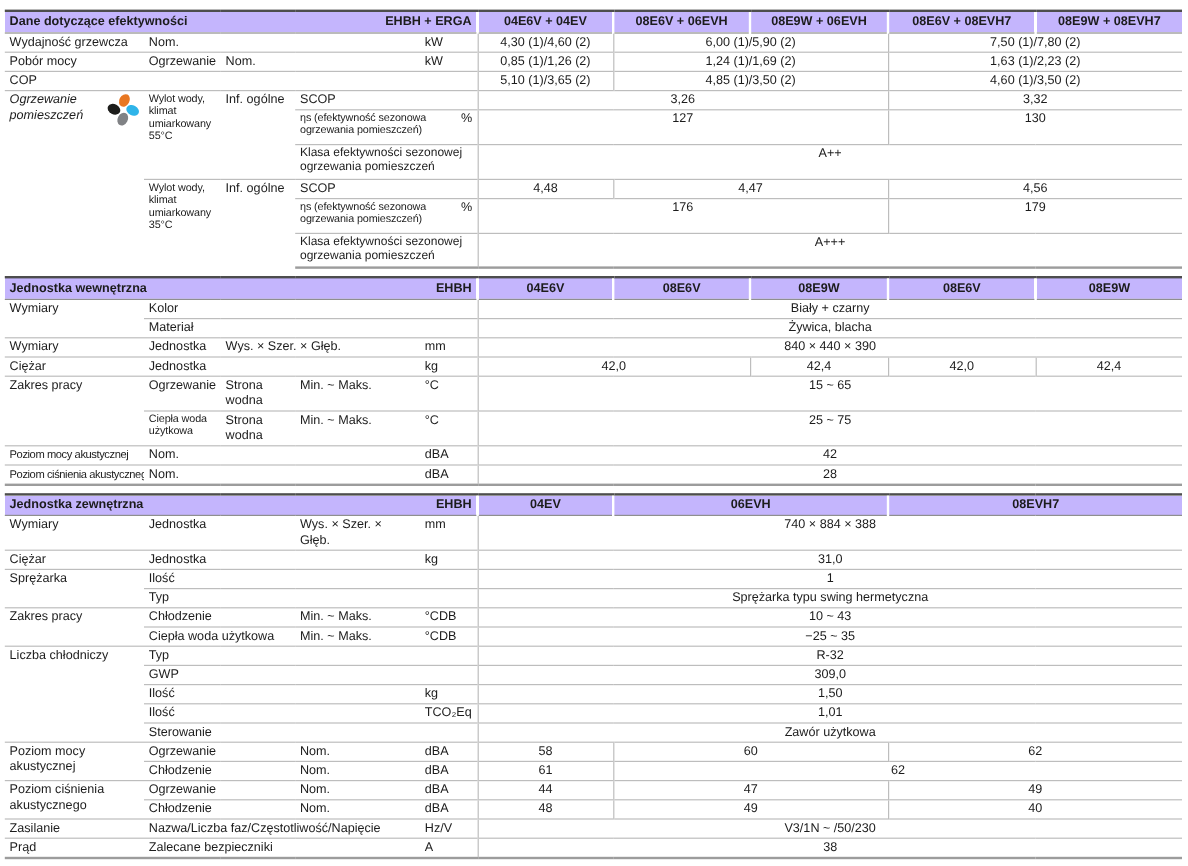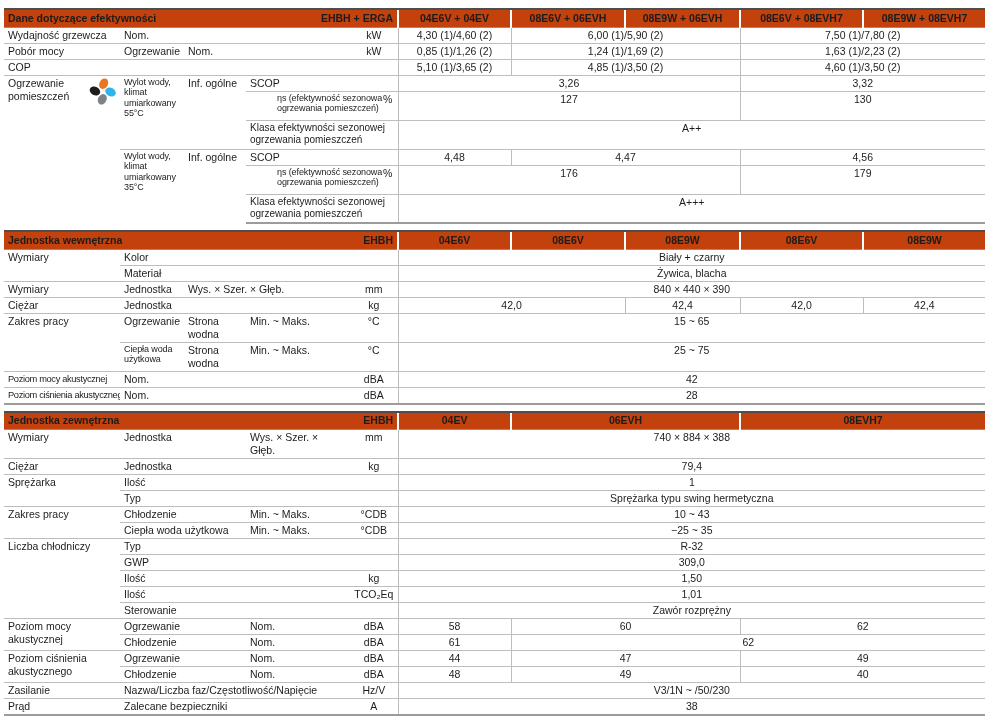--- a/index.html
+++ b/index.html
@@ -14,34 +14,34 @@
     margin-bottom: 6px;
   }
   td, th {
     border-top: 1px solid #bdbdbd;
     padding: 1px 4px; vertical-align: top;
     font-size: 10.5px; line-height: 13px; font-weight: normal;
     overflow: hidden; text-align: left;
   }
   tr.std td { height: 16px; }
   tr.tall td { height: 29px; }
-  tr.sechead th { height: 18px; background: #c2410c; border-top: 2px solid #4d4d4d;
+  tr.sechead th { height: 18px; background: #c4b5fd; border-top: 2px solid #4d4d4d;
     border-bottom: 1px solid #8f8f8f; font-weight: bold; vertical-align: middle; }
   th.colhead { text-align: center; border-left: 2px solid #ffffff; }
   .tw { display: flex; justify-content: space-between; align-items: center; }
   td.v { text-align: center; border-left: 1px solid #bdbdbd; }
-  td.u { text-align: center; }
+  td.u { text-align: left; }
   tr.lastrow td { border-bottom: 2px solid #9c9c9c; }
   td.sm { font-size: 9px; line-height: 10.5px; letter-spacing: -0.1px; }
   td.cond { font-size: 9.3px; letter-spacing: -0.35px; white-space: nowrap; }
   td.klasa { font-size: 10px; line-height: 12px; }
-  .ew { display: flex; justify-content: flex-start; align-items: flex-start; margin-left: 27px; }
+  .ew { display: flex; justify-content: space-between; align-items: flex-start; }
   .etal { width: 106px; font-size: 9px; line-height: 10.5px; letter-spacing: -0.1px; }
   .etau { font-size: 10.5px; }
-  .hw { display: flex; gap: 16px; align-items: flex-start; }
+  .hw { display: flex; gap: 16px; align-items: flex-start; font-style: italic; }
   .hw .htxt { width: 68px; }
 </style>
 </head>
 <body>
 
 <div class="wrap">
 
   <table class="spec">
     <colgroup>
       <col style="width:116px">
@@ -265,21 +265,21 @@
       <td>Wymiary</td>
       <td colspan="2">Jednostka</td>
       <td>Wys. × Szer. × Głęb.</td>
       <td class="u">mm</td>
       <td class="v" colspan="5">740 × 884 × 388</td>
     </tr>
     <tr class="std">
       <td>Ciężar</td>
       <td colspan="3">Jednostka</td>
       <td class="u">kg</td>
-      <td class="v" colspan="5">79,4</td>
+      <td class="v" colspan="5">31,0</td>
     </tr>
     <tr class="std">
       <td rowspan="2">Sprężarka</td>
       <td colspan="3">Ilość</td>
       <td class="u"></td>
       <td class="v" colspan="5">1</td>
     </tr>
     <tr class="std">
       <td colspan="3">Typ</td>
       <td class="u"></td>
@@ -315,21 +315,21 @@
       <td class="v" colspan="5">1,50</td>
     </tr>
     <tr class="std">
       <td colspan="3">Ilość</td>
       <td class="u">TCO₂Eq</td>
       <td class="v" colspan="5">1,01</td>
     </tr>
     <tr class="std">
       <td colspan="3">Sterowanie</td>
       <td class="u"></td>
-      <td class="v" colspan="5">Zawór rozprężny</td>
+      <td class="v" colspan="5">Zawór użytkowa</td>
     </tr>
     <tr class="std">
       <td rowspan="2">Poziom mocy akustycznej</td>
       <td colspan="2">Ogrzewanie</td>
       <td>Nom.</td>
       <td class="u">dBA</td>
       <td class="v">58</td>
       <td class="v" colspan="2">60</td>
       <td class="v" colspan="2">62</td>
     </tr>

